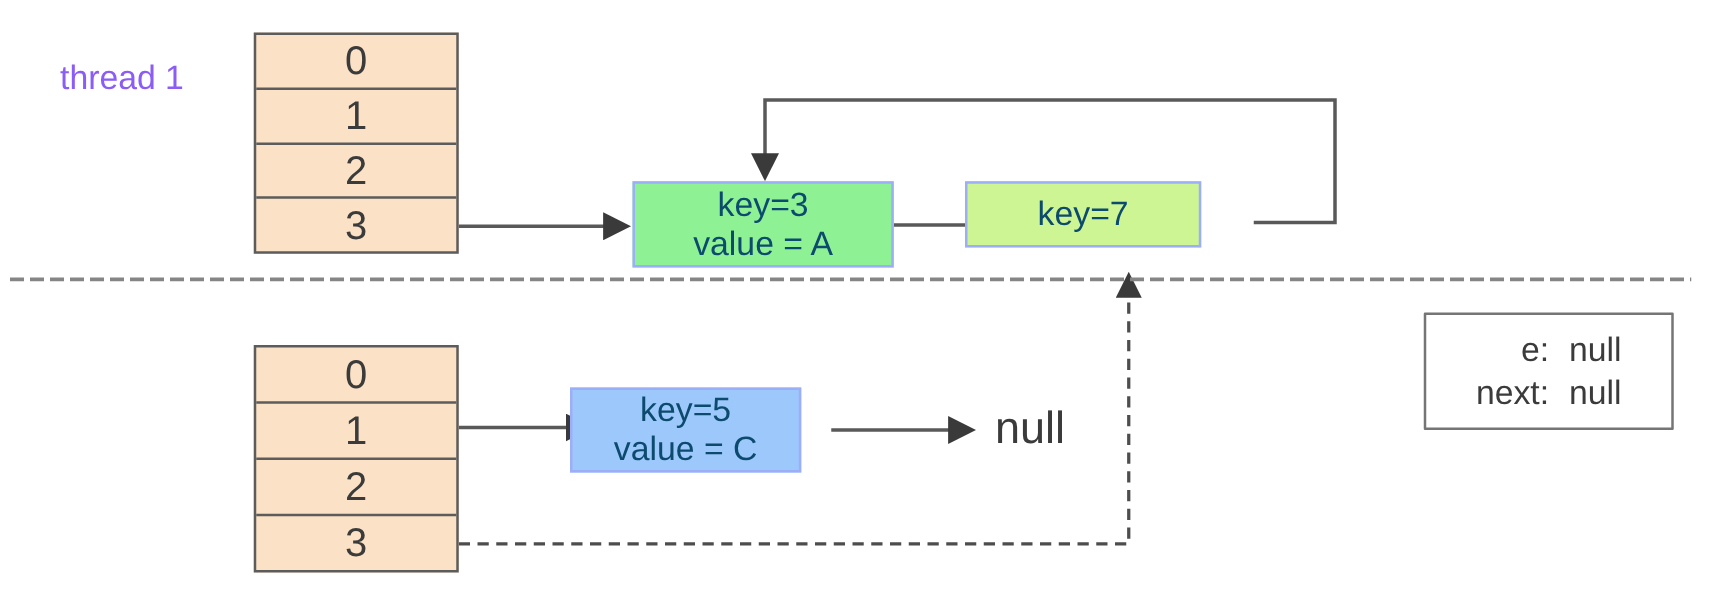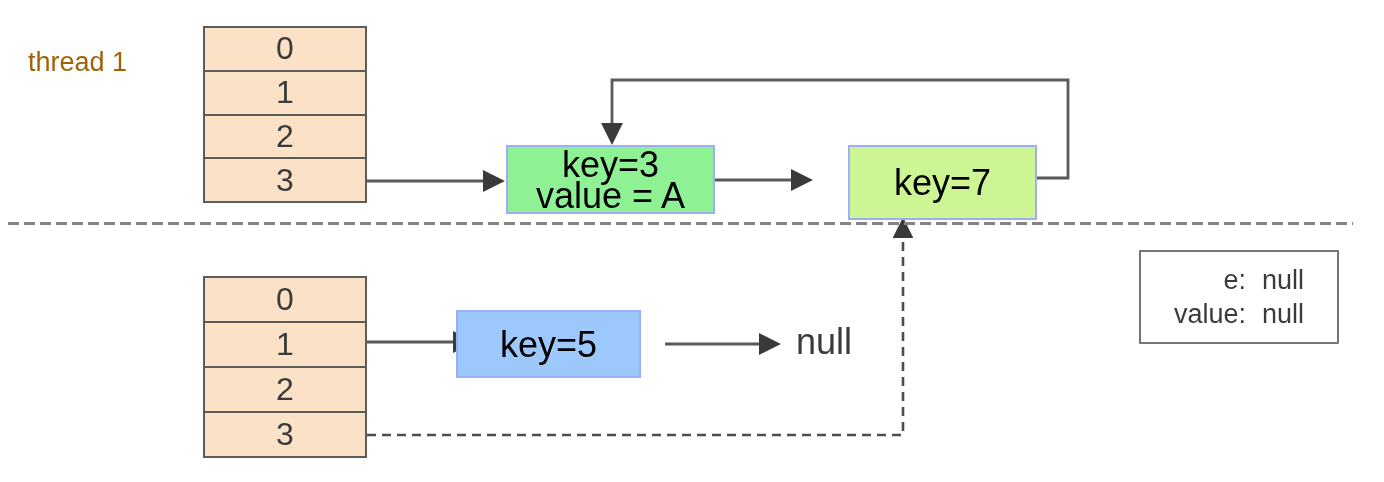--- a/index.html
+++ b/index.html
@@ -20,22 +20,23 @@
     left: 0; top: 0;
     width: 1384px; height: 482px;
   }
 
   .ln { fill: none; stroke: #595959; stroke-width: 2.8; }
   .ln.dashed { stroke: #4d4d4d; stroke-width: 2.6; stroke-dasharray: 9 6; }
 
   .tlabel {
     position: absolute;
     font-size: 27px;
-    color: #a16207;
+    color: #8b5cf6;
     white-space: nowrap;
+    margin-left: 20px;
   }
 
   .array {
     position: absolute;
     width: 164px;
     border: 2.5px solid #5c5c5c;
     display: flex;
     flex-direction: column;
   }
   .cell {
@@ -48,23 +49,23 @@
   }
   .cell + .cell { border-top: 2.5px solid #5c5c5c; }
 
   .node {
     position: absolute;
     border: 2px solid #9daef8;
     display: flex;
     flex-direction: column;
     align-items: center;
     justify-content: center;
-    font-size: 36px;
+    font-size: 27px;
     line-height: 31px;
-    color: #000000;
+    color: #0c4a6e;
     text-align: center;
   }
 
   .sep {
     position: absolute;
     left: 8px; top: 222px;
     width: 1345px; height: 3.4px;
     background: repeating-linear-gradient(to right, #858585 0 11px, transparent 11px 16px);
   }
 
@@ -124,42 +125,43 @@
     <div class="cell">1</div>
     <div class="cell">2</div>
     <div class="cell">3</div>
   </div>
 
   <div class="node" style="left: 506px; top: 145px; width: 209px; height: 69px; background-color: rgb(142, 242, 149);">
     <div>key=3</div>
     <div>value = A</div>
   </div>
 
-  <div class="node" style="left: 848px; top: 145px; width: 189px; height: 75px; background-color: rgb(205, 245, 147);">
+  <div class="node" style="left: 772px; top: 145px; width: 189px; height: 53px; background-color: rgb(205, 245, 147);">
     <div>key=7</div>
   </div>
 
   <div class="sep"></div>
 
 
   <div class="array" style="left: 203px; top: 276px; height: 182px; background-color: rgb(251, 226, 198);">
     <div class="cell">0</div>
     <div class="cell">1</div>
     <div class="cell">2</div>
     <div class="cell">3</div>
   </div>
 
   <div class="node" style="left: 456px; top: 310px; width: 185px; height: 68px; background-color: rgb(156, 200, 251);">
     <div>key=5</div>
+    <div>value = C</div>
   </div>
 
   <div class="null-text">null</div>
 
   <div class="ebox">
     <div class="ebox-grid">
       <span class="el">e:</span>
       <span class="ev">null</span>
-      <span class="el">value:</span>
+      <span class="el">next:</span>
       <span class="ev">null</span>
     </div>
   </div>
 
 </div>
 
 </body></html>

